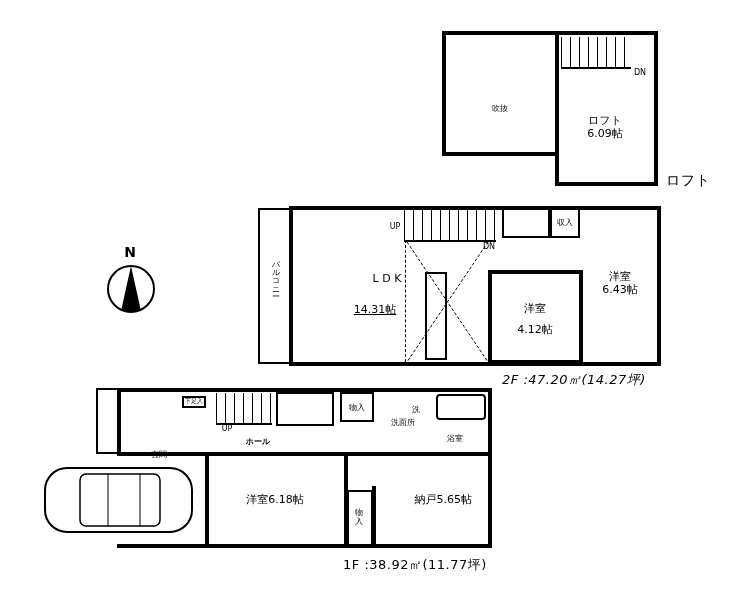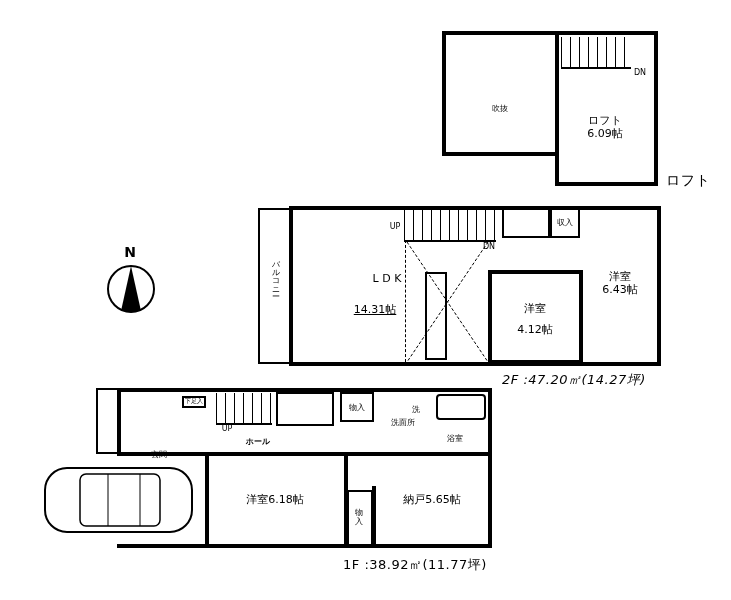--- a/index.html
+++ b/index.html
@@ -76,21 +76,21 @@
   <div class="lbl sm" style="left:342px;top:403px;width:30px;">物入</div>
   <div class="lbl sm" style="left:386px;top:418px;width:34px;text-align:center;">洗面所</div>
   <div class="lbl sm" style="left:410px;top:405px;width:12px;">洗</div>
   <div class="thin" style="left:436px;top:394px;width:50px;height:26px;border-radius:4px;"></div>
   <div class="lbl sm" style="left:440px;top:434px;width:30px;">浴室</div>
   <div class="abs" style="left:344px;top:452px;width:4px;height:96px;background:#000;"></div>
   <div class="thin" style="left:347px;top:490px;width:26px;height:56px;"></div>
   <div class="lbl sm" style="left:352px;top:508px;width:14px;white-space:normal;">物入</div>
   <div class="abs" style="left:372px;top:486px;width:4px;height:62px;background:#000;"></div>
   <div class="lbl" style="left:230px;top:494px;width:90px;">洋室6.18帖</div>
-  <div class="lbl" style="left:392px;top:494px;width:80px;">納戸5.65帖</div>
+  <div class="lbl" style="left:392px;top:494px;width:80px;text-align:right;">納戸5.65帖</div>
   <div class="area" style="left:343px;top:556px;">1F :38.92㎡(11.77坪)</div>
   <svg width="731" height="600">
     <rect x="45" y="468" width="147" height="64" rx="22" fill="none" stroke="#000" stroke-width="2"></rect>
     <rect x="80" y="474" width="80" height="52" rx="6" fill="none" stroke="#000" stroke-width="1.5"></rect>
     <line x1="108" y1="474" x2="108" y2="526" stroke="#000"></line>
     <line x1="140" y1="474" x2="140" y2="526" stroke="#000"></line>
   </svg>
 </div>
 
 </body></html>

